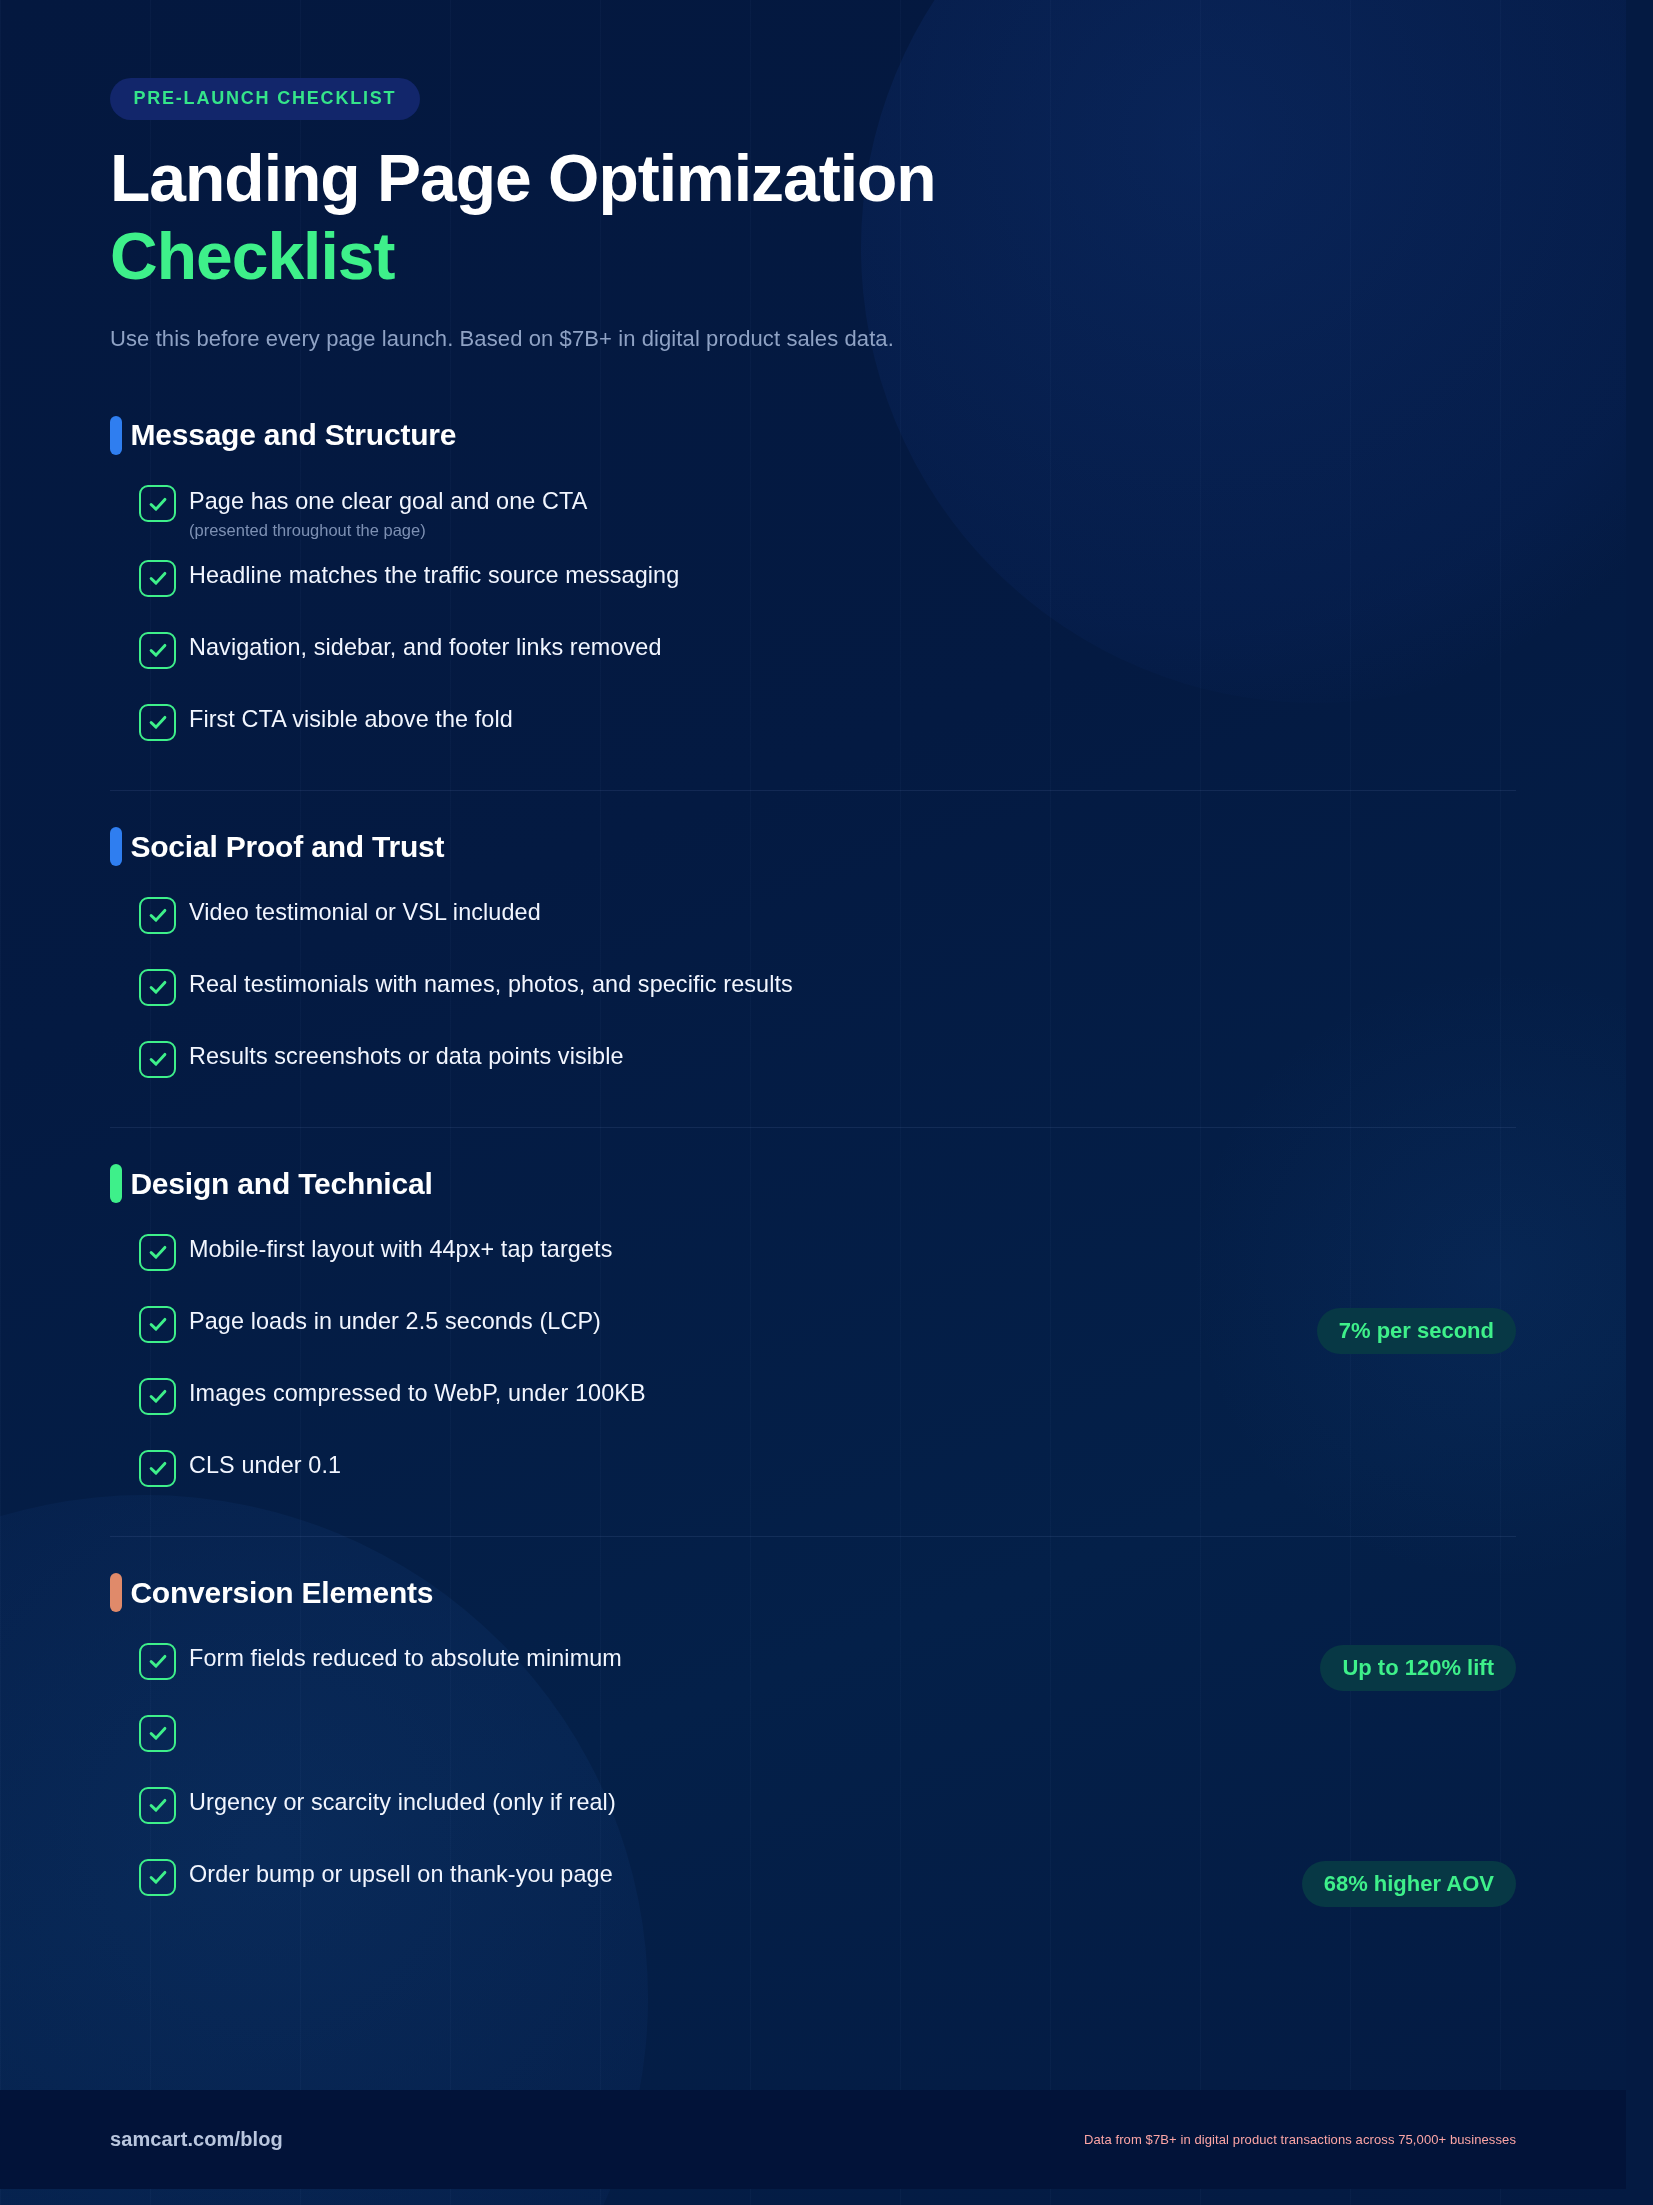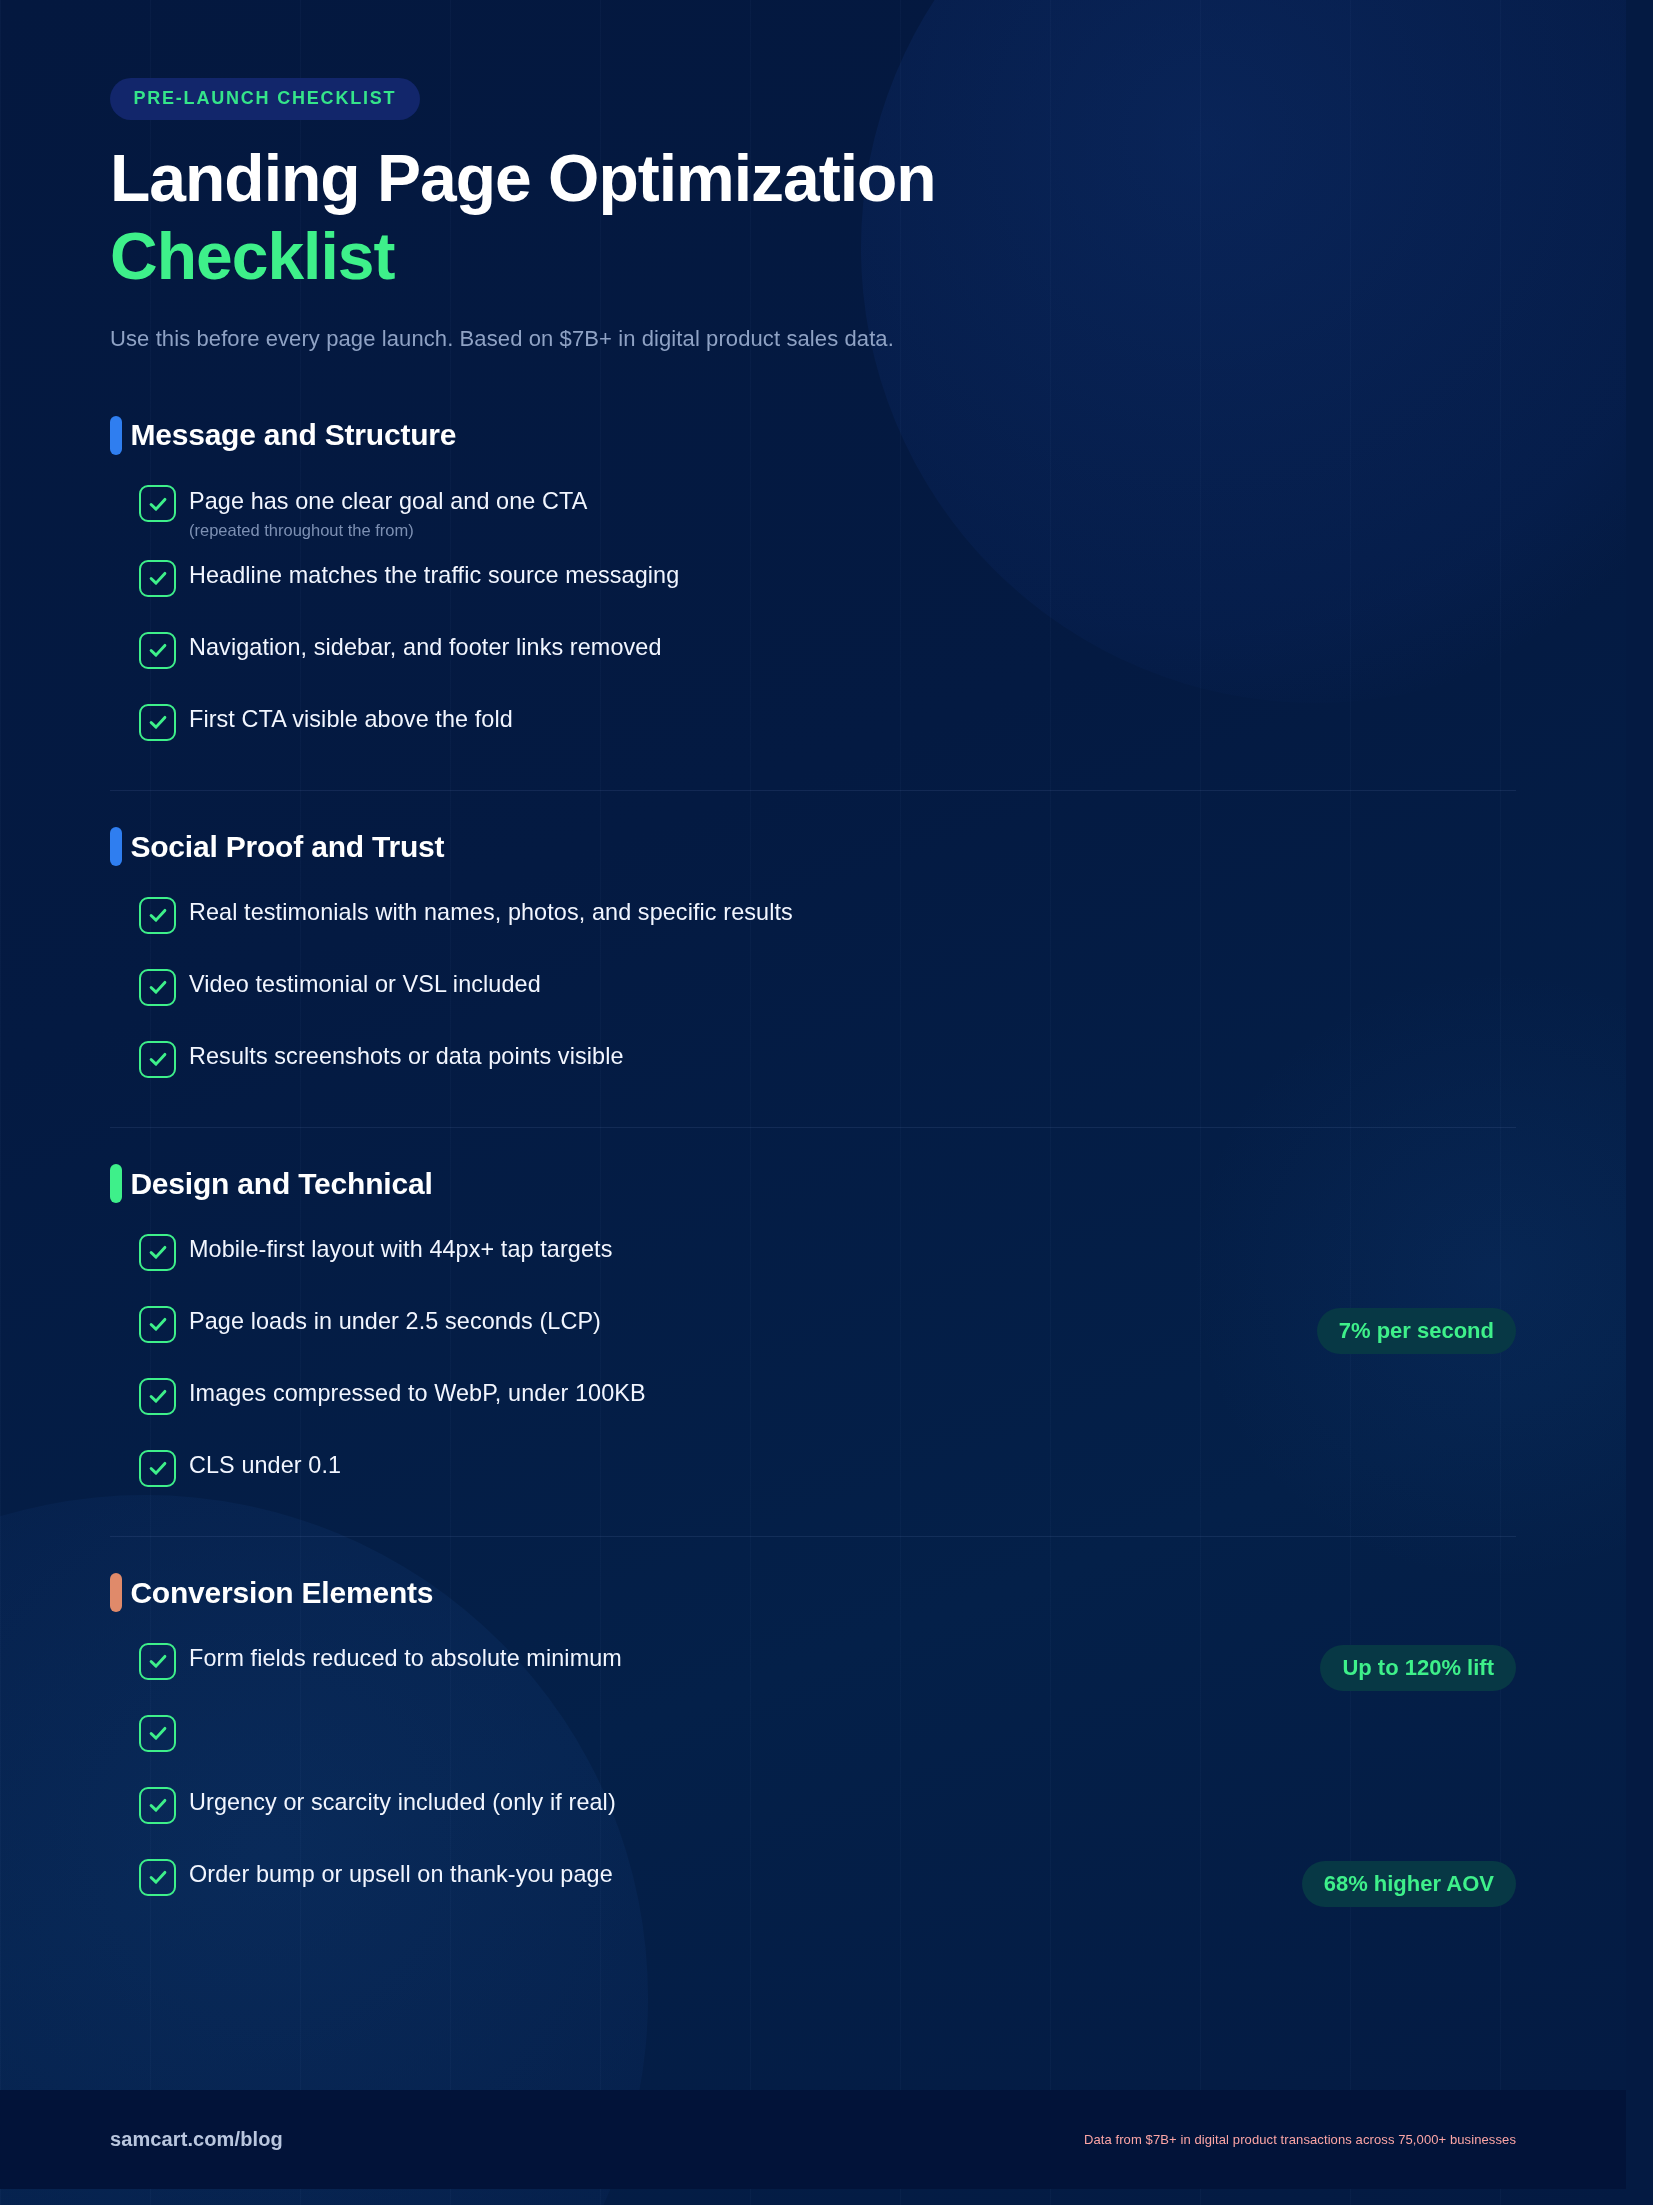--- a/index.html
+++ b/index.html
@@ -223,21 +223,21 @@
             <div class="section-title">Message and Structure</div>
           </div>
           <div class="item">
             <div class="checkbox">
               <svg viewBox="0 0 24 24" fill="none" stroke="#3ef08a" stroke-width="3.2" stroke-linecap="round" stroke-linejoin="round">
                 <polyline points="4.5,12.5 9.8,17.6 19.5,7"></polyline>
               </svg>
             </div>
             <div class="item-body">
               <div class="item-text">Page has one clear goal and one CTA</div>
-              <div class="item-note">(repeated throughout the from)</div>
+              <div class="item-note">(presented throughout the page)</div>
             </div>
           </div>
           <div class="item">
             <div class="checkbox">
               <svg viewBox="0 0 24 24" fill="none" stroke="#3ef08a" stroke-width="3.2" stroke-linecap="round" stroke-linejoin="round">
                 <polyline points="4.5,12.5 9.8,17.6 19.5,7"></polyline>
               </svg>
             </div>
             <div class="item-body">
               <div class="item-text">Headline matches the traffic source messaging</div>
@@ -269,31 +269,31 @@
             <div class="accent-bar" style="background: rgb(47, 126, 240);"></div>
             <div class="section-title">Social Proof and Trust</div>
           </div>
           <div class="item">
             <div class="checkbox">
               <svg viewBox="0 0 24 24" fill="none" stroke="#3ef08a" stroke-width="3.2" stroke-linecap="round" stroke-linejoin="round">
                 <polyline points="4.5,12.5 9.8,17.6 19.5,7"></polyline>
               </svg>
             </div>
             <div class="item-body">
+              <div class="item-text">Video testimonial or VSL included</div>
+            </div>
+          </div>
+          <div class="item">
+            <div class="checkbox">
+              <svg viewBox="0 0 24 24" fill="none" stroke="#3ef08a" stroke-width="3.2" stroke-linecap="round" stroke-linejoin="round">
+                <polyline points="4.5,12.5 9.8,17.6 19.5,7"></polyline>
+              </svg>
+            </div>
+            <div class="item-body">
               <div class="item-text">Real testimonials with names, photos, and specific results</div>
-            </div>
-          </div>
-          <div class="item">
-            <div class="checkbox">
-              <svg viewBox="0 0 24 24" fill="none" stroke="#3ef08a" stroke-width="3.2" stroke-linecap="round" stroke-linejoin="round">
-                <polyline points="4.5,12.5 9.8,17.6 19.5,7"></polyline>
-              </svg>
-            </div>
-            <div class="item-body">
-              <div class="item-text">Video testimonial or VSL included</div>
             </div>
           </div>
           <div class="item">
             <div class="checkbox">
               <svg viewBox="0 0 24 24" fill="none" stroke="#3ef08a" stroke-width="3.2" stroke-linecap="round" stroke-linejoin="round">
                 <polyline points="4.5,12.5 9.8,17.6 19.5,7"></polyline>
               </svg>
             </div>
             <div class="item-body">
               <div class="item-text">Results screenshots or data points visible</div>

